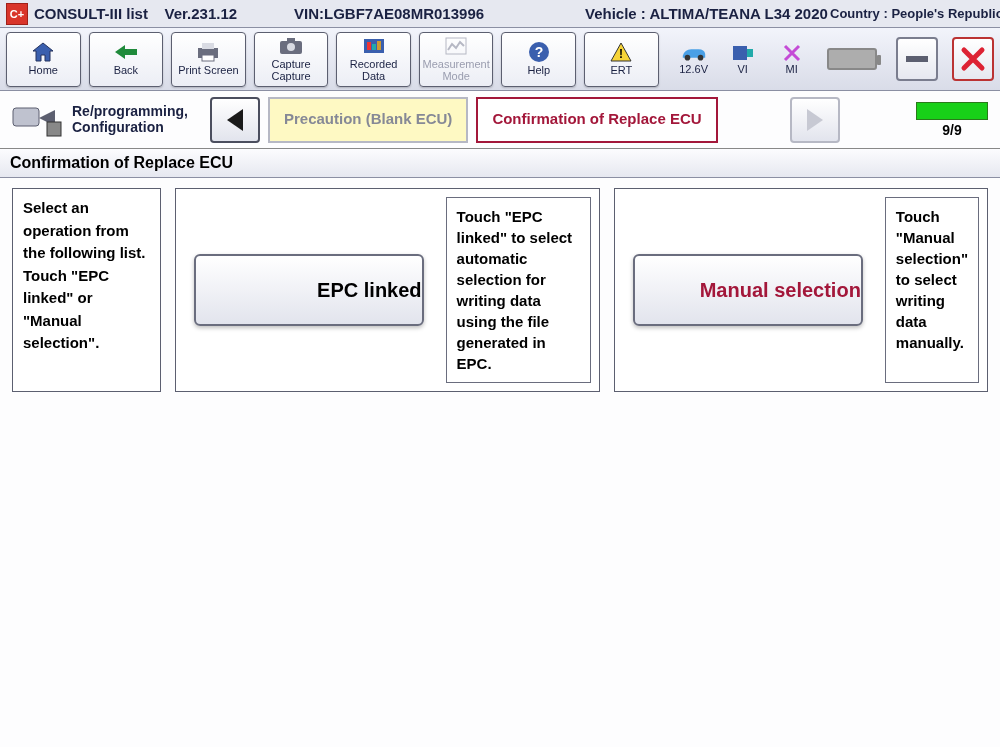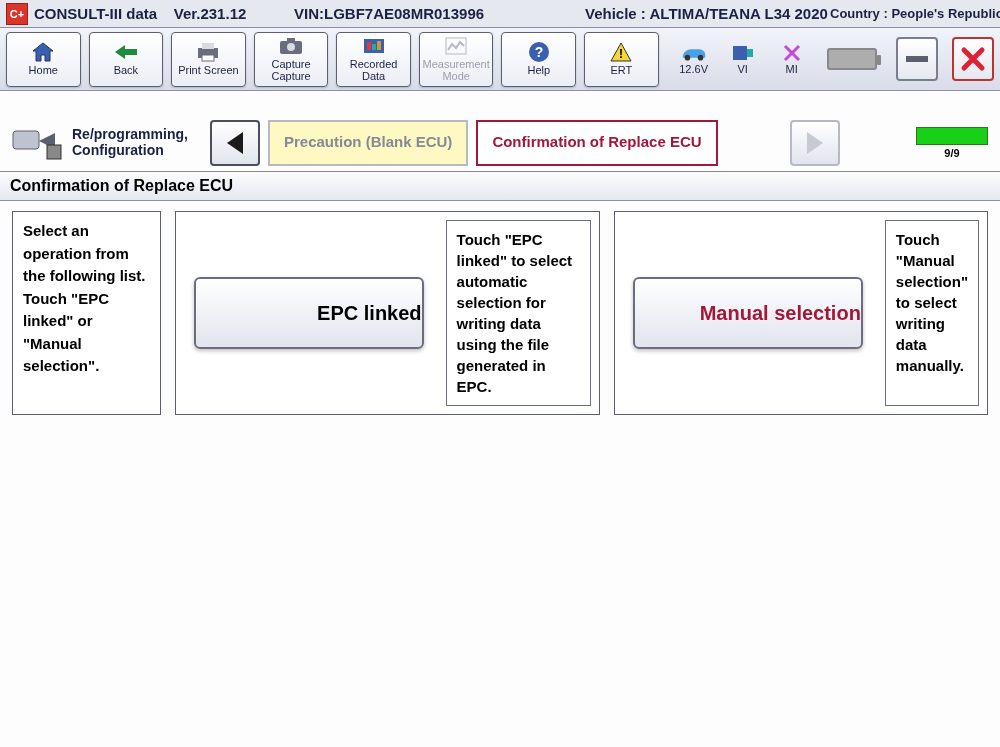--- a/index.html
+++ b/index.html
@@ -82,21 +82,20 @@
   .closewin { border-color:#b33; }
 
   
   .navrow {
     height:58px;
     display:flex;
     align-items:center;
     padding:5px 8px;
     gap:8px;
     border-bottom:1px solid #888;
-    margin-top:23px;
   }
   .mode-icon { width:56px; height:42px; display:flex; align-items:center; justify-content:center; }
   .mode-label { width:130px; font-size:14px; font-weight:bold; color:#1a2142; line-height:1.1; }
   .navbtn {
     width:50px; height:46px;
     border:2px solid #4b4e5e; border-radius:4px;
     background:linear-gradient(#fff,#e2e4ed);
     display:flex; align-items:center; justify-content:center;
     cursor:pointer;
   }
@@ -112,21 +111,21 @@
     font-size:15px;
     font-weight:bold;
     text-align:center;
     line-height:1.1;
     position:relative;
     min-width:190px;
   }
   .crumb.active { border-color:#a3173a; color:#a3173a; background:#fff; }
   .progress-wrap { width:80px; display:flex; flex-direction:column; align-items:center; gap:2px; margin-left:auto;}
   .progress-bar { width:72px; height:18px; border:1px solid #2a7a1a; background:#18d018; }
-  .progress-text { font-size:11px; font-weight:bold;text-align:center; }
+  .progress-text { font-size:14px; font-weight:bold;text-align:center; }
 
   
   .page-title {
     background:linear-gradient(#fcfcfe,#e6e8f0);
     border-bottom:1px solid #8b8fa3;
     padding:5px 10px;
     font-size:16px;
     font-weight:bold;
   }
 
@@ -166,21 +165,21 @@
     font-weight:bold;
     line-height:1.4;
   }
 </style>
 </head>
 <body>
 
 <div class="info-strip">
   <div class="logo">C+</div>
   <div class="seg app">
-    <span>CONSULT-III data</span>
+    <span>CONSULT-III list</span>
     &nbsp;&nbsp;
     <span>Ver.231.12</span>
   </div>
   <div class="seg vin">
     <span>VIN:</span><span>LGBF7AE08MR013996</span>
   </div>
   <div class="seg veh">
     <span>Vehicle :</span>
     <span>ALTIMA/TEANA L34 2020</span>
   </div>

